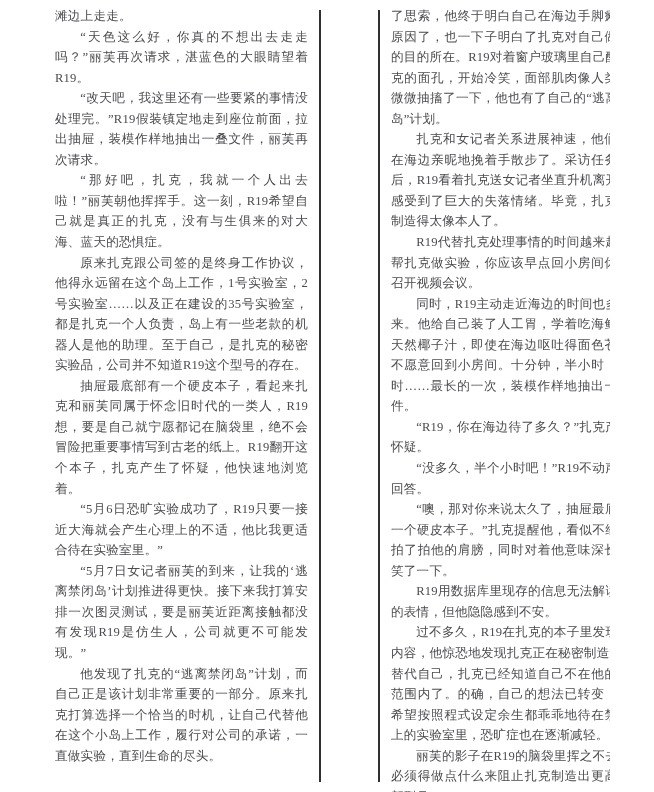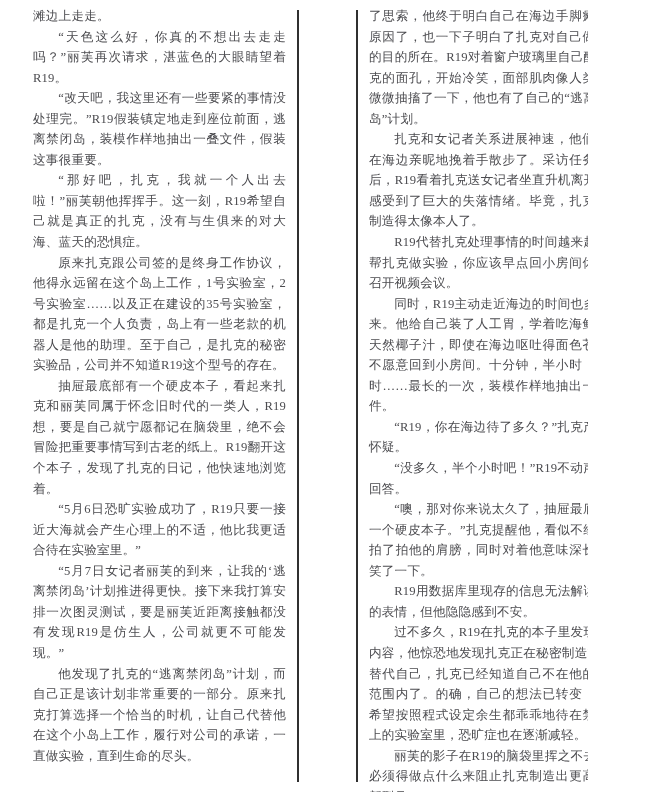--- a/index.html
+++ b/index.html
@@ -16,20 +16,21 @@
     height: 792px;
     background: var(--background);
     font-family: "Liberation Serif", "DejaVu Serif", serif;
   }
   .spread {
     position: relative;
     width: 588px;
     height: 792px;
     overflow: hidden;
     background: var(--background);
+    margin-left: 22px;
   }
   .text-col {
     position: absolute;
     top: 6px;
     width: 253px;
     color: var(--text);
     font-size: 12.6px;
     line-height: 20.55px;
     text-align: justify;
     letter-spacing: 0.2px;
@@ -52,24 +53,24 @@
   .divider.d1 { left: 297px; }
   .divider.d2 { left: 356px; }
 </style>
 </head>
 <body>
 
 <div class="spread">
   <div class="text-col left">
       <p class="para no-indent">滩边上走走。</p>
       <p class="para">“天色这么好，你真的不想出去走走吗？”丽芙再次请求，湛蓝色的大眼睛望着R19。</p>
-      <p class="para">“改天吧，我这里还有一些要紧的事情没处理完。”R19假装镇定地走到座位前面，逃离禁闭岛，装模作样地抽出一叠文件，假装这事很重要。</p>
+      <p class="para">“改天吧，我这里还有一些要紧的事情没处理完。”R19假装镇定地走到座位前面，拉出抽屉，装模作样地抽出一叠文件，丽芙再次请求。</p>
       <p class="para">“那好吧，扎克，我就一个人出去啦！”丽芙朝他挥挥手。这一刻，R19希望自己就是真正的扎克，没有与生俱来的对大海、蓝天的恐惧症。</p>
       <p class="para">原来扎克跟公司签的是终身工作协议，他得永远留在这个岛上工作，1号实验室，2号实验室……以及正在建设的35号实验室，都是扎克一个人负责，岛上有一些老款的机器人是他的助理。至于自己，是扎克的秘密实验品，公司并不知道R19这个型号的存在。</p>
-      <p class="para">抽屉最底部有一个硬皮本子，看起来扎克和丽芙同属于怀念旧时代的一类人，R19想，要是自己就宁愿都记在脑袋里，绝不会冒险把重要事情写到古老的纸上。R19翻开这个本子，发现了扎克的日记，他快速地浏览着。</p>
+      <p class="para">抽屉最底部有一个硬皮本子，看起来扎克和丽芙同属于怀念旧时代的一类人，R19想，要是自己就宁愿都记在脑袋里，绝不会冒险把重要事情写到古老的纸上。R19翻开这个本子，扎克产生了怀疑，他快速地浏览着。</p>
       <p class="para">“5月6日恐旷实验成功了，R19只要一接近大海就会产生心理上的不适，他比我更适合待在实验室里。”</p>
       <p class="para">“5月7日女记者丽芙的到来，让我的‘逃离禁闭岛’计划推进得更快。接下来我打算安排一次图灵测试，要是丽芙近距离接触都没有发现R19是仿生人，公司就更不可能发现。”</p>
       <p class="para">他发现了扎克的“逃离禁闭岛”计划，而自己正是该计划非常重要的一部分。原来扎克打算选择一个恰当的时机，让自己代替他在这个小岛上工作，履行对公司的承诺，一直做实验，直到生命的尽头。</p>
     </div>
 
   <div class="divider d1"></div>
   <div class="divider d2"></div>
 
   <div class="text-col right">
       <p class="para no-indent">了思索，他终于明白自己在海边手脚瘫软的原因了，也一下子明白了扎克对自己做测试的目的所在。R19对着窗户玻璃里自己酷似扎克的面孔，开始冷笑，面部肌肉像人类一样微微抽搐了一下，他也有了自己的“逃离禁闭岛”计划。</p>

